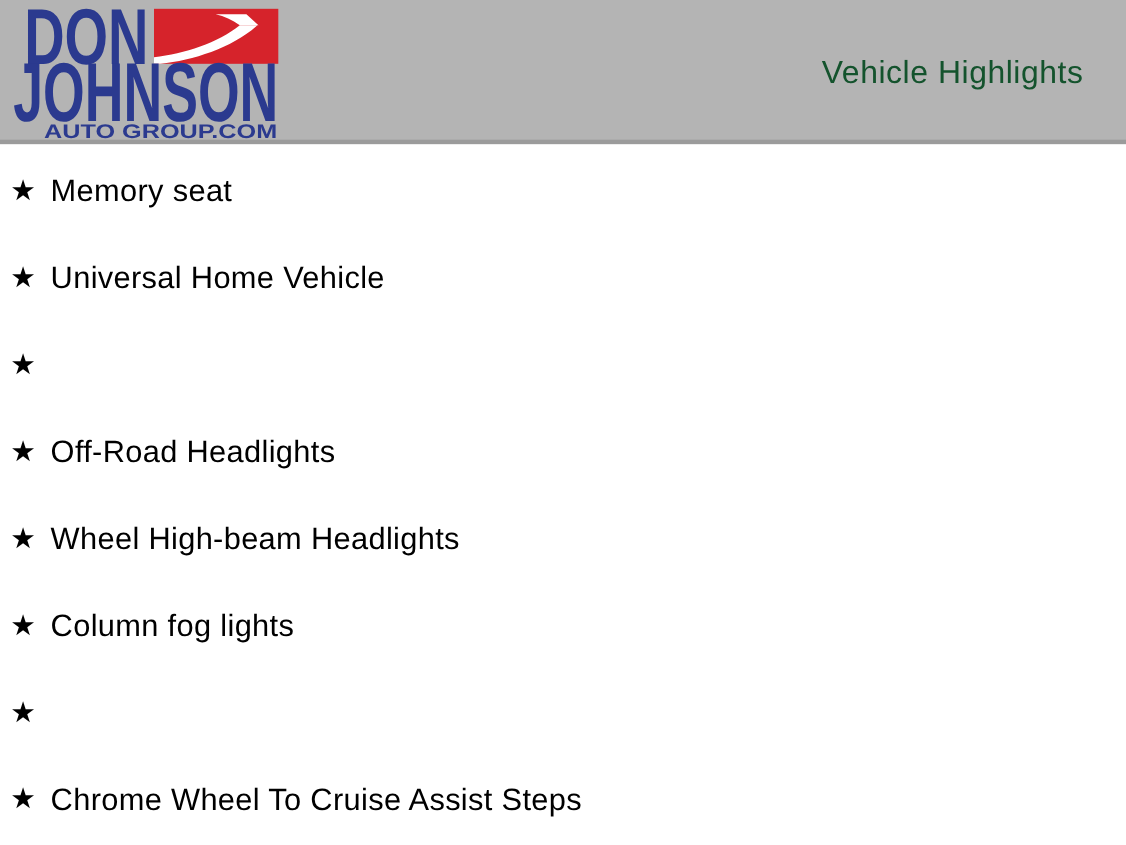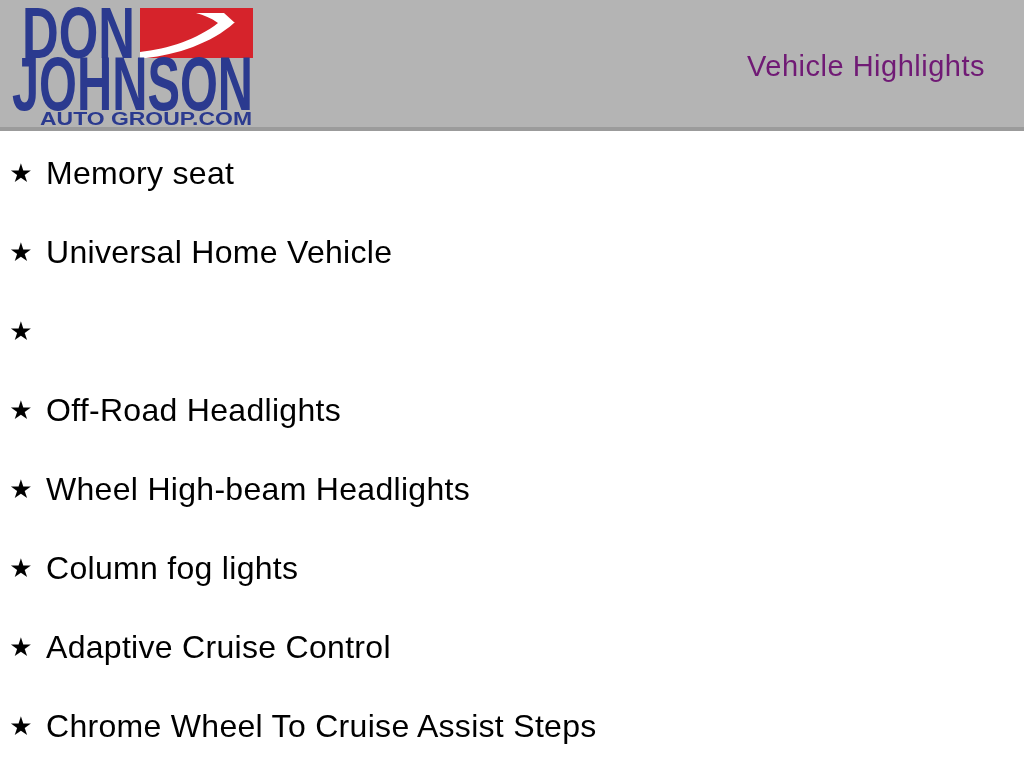--- a/index.html
+++ b/index.html
@@ -26,21 +26,21 @@
   .logo svg { display: block; }
   .logo text {
     font-family: "Liberation Sans", sans-serif;
     font-weight: bold;
   }
   .header-title {
     position: absolute;
     right: 39px; top: 50px;
     font-size: 29px;
     font-weight: 400;
-    color: #701a75;
+    color: #14532d;
     letter-spacing: 0.5px;
     white-space: nowrap;
   }
 
   
   .highlights {
     list-style: none;
     padding-top: 3px;
   }
   .item {
@@ -52,21 +52,21 @@
   .star {
     font-size: 26px;
     line-height: 1;
     color: #000000;
     width: 26px;
     text-align: center;
     margin-right: 12px;
     transform: translateY(-1px);
   }
   .label {
-    font-size: 32px;
+    font-size: 28px;
     color: #000000;
     letter-spacing: 0.3px;
     white-space: nowrap;
   }
 </style>
 </head>
 <body>
 
 <div class="page">
 
@@ -117,21 +117,20 @@
       <span class="label">Wheel High-beam Headlights</span>
     </li>
 
     <li class="item">
       <span class="star">★</span>
       <span class="label">Column fog lights</span>
     </li>
 
     <li class="item">
       <span class="star">★</span>
-      <span class="label">Adaptive Cruise Control</span>
     </li>
 
     <li class="item">
       <span class="star">★</span>
       <span class="label">Chrome Wheel To Cruise Assist Steps</span>
     </li>
   </ul>
 
 </div>
 

